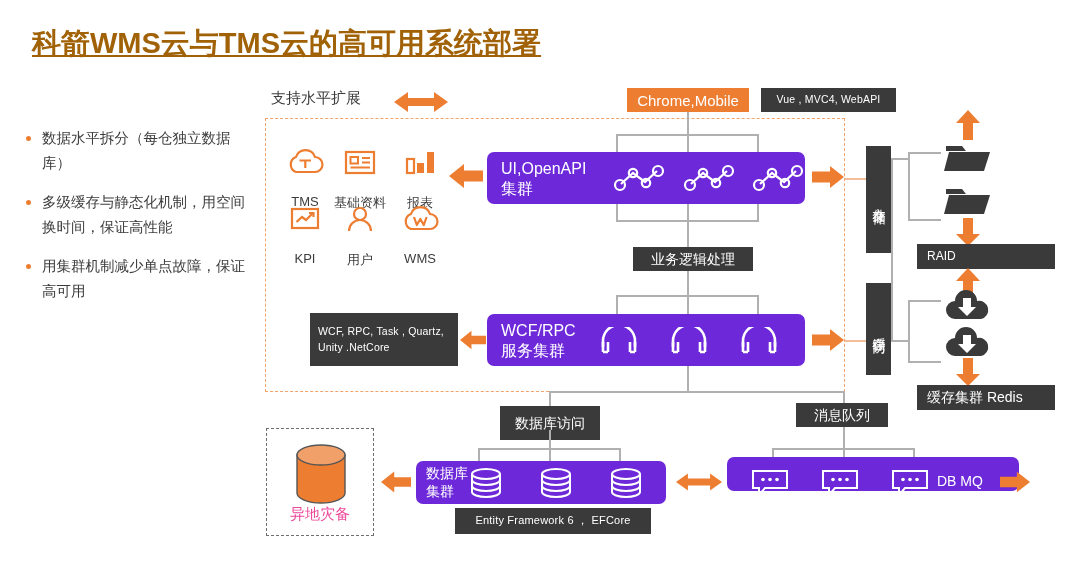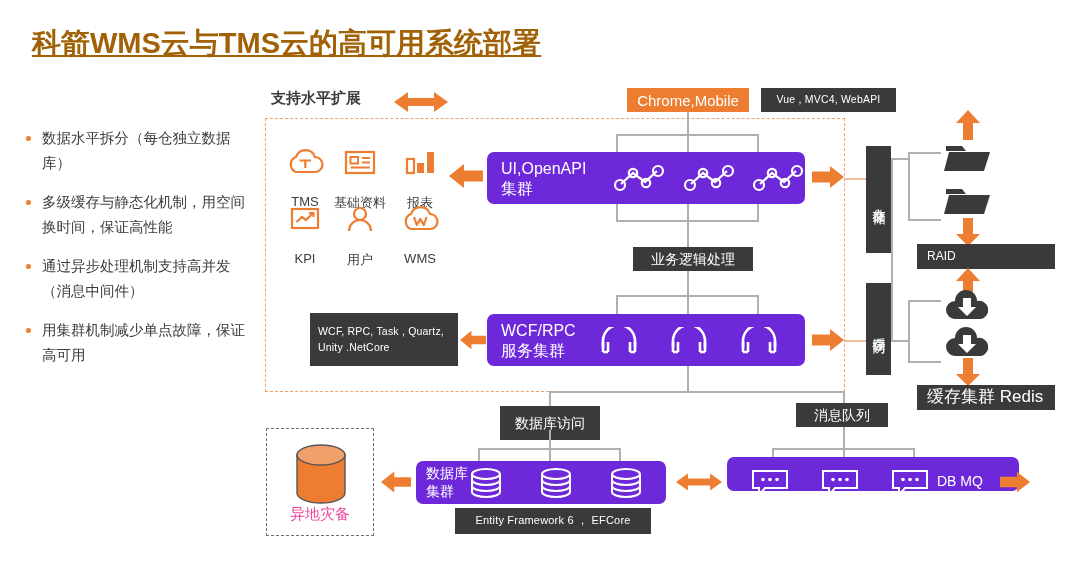--- a/index.html
+++ b/index.html
@@ -142,29 +142,25 @@
     <div class="bullet">
       <span class="dot"></span>
       <span>数据水平拆分（每仓独立数据库）</span>
     </div>
     <div class="bullet">
       <span class="dot"></span>
       <span>多级缓存与静态化机制，用空间换时间，保证高性能</span>
     </div>
     <div class="bullet">
       <span class="dot"></span>
-      <span>通过异步处理机制支持高并发（消息中间件）</span>
-    </div>
-    <div class="bullet">
-      <span class="dot"></span>
       <span>用集群机制减少单点故障，保证高可用</span>
     </div>
   </div>
 
-  <div class="hint" style="left:271px; top:89px;font-weight:bold;">支持水平扩展</div>
+  <div class="hint" style="left:271px; top:89px;">支持水平扩展</div>
   <svg class="arrow" style="left:394px; top:90px;" width="54" height="24" viewBox="0 0 54 24">
     <path d="M0 12 L14 2 L14 8 L40 8 L40 2 L54 12 L40 22 L40 16 L14 16 L14 22 Z" fill="#ED7D31"></path>
   </svg>
 
   <div class="dash-region" style="left:265px; top:118px; width:580px; height:274px;"></div>
 
   <div class="orange-flat" style="left:627px; top:88px; width:122px; height:24px; display:flex; align-items:center; justify-content:center; font-size:15px;">Chrome,Mobile</div>
   <div class="dark-box small-dark" style="left:761px; top:88px; width:135px; height:24px;">Vue , MVC4, WebAPI</div>
 
   <div class="line" style="left:687px; top:112px; width:1.5px; height:22px;"></div>
@@ -355,21 +351,21 @@
     <path d="M13 31 A9 9 0 0 1 13 13 A11 11 0 0 1 35 13 A9 9 0 0 1 39 31 Z" fill="#3A3A3A"></path>
     <path d="M21 10 L29 10 L29 19 L34 19 L25 28 L16 19 L21 19 Z" fill="#ffffff"></path>
   </svg>
   <svg class="node-ic" style="left:942px; top:325px;" width="52" height="34" viewBox="0 0 52 34">
     <path d="M13 31 A9 9 0 0 1 13 13 A11 11 0 0 1 35 13 A9 9 0 0 1 39 31 Z" fill="#3A3A3A"></path>
     <path d="M21 10 L29 10 L29 19 L34 19 L25 28 L16 19 L21 19 Z" fill="#ffffff"></path>
   </svg>
   <svg class="arrow" style="left:956px; top:358px;" width="24" height="28" viewBox="0 0 24 28">
     <path d="M7 0 L17 0 L17 16 L24 16 L12 28 L0 16 L7 16 Z" fill="#ED7D31"></path>
   </svg>
-  <div class="dark-box" style="left:917px; top:385px; width:138px; height:25px; justify-content:flex-start; padding-left:10px; box-sizing:border-box; font-size:17px;">缓存集群    Redis</div>
+  <div class="dark-box" style="left:917px; top:385px; width:138px; height:25px; justify-content:flex-start; padding-left:10px; box-sizing:border-box; font-size:14px;">缓存集群    Redis</div>
 
   <div class="line" style="left:687px; top:366px; width:1.5px; height:25px;"></div>
   <div class="line" style="left:549px; top:391px; width:295px; height:1.5px;"></div>
   <div class="line" style="left:549px; top:391px; width:1.5px; height:15px;"></div>
   <div class="line" style="left:843px; top:391px; width:1.5px; height:12px;"></div>
 
   <div class="dark-box" style="left:500px; top:406px; width:100px; height:34px; font-size:14px;">数据库访问</div>
   <div class="line" style="left:549px; top:430px; width:1.5px; height:18px;"></div>
   <div class="line" style="left:478px; top:448px; width:143px; height:1.5px;"></div>
   <div class="line" style="left:478px; top:448px; width:1.5px; height:14px;"></div>

